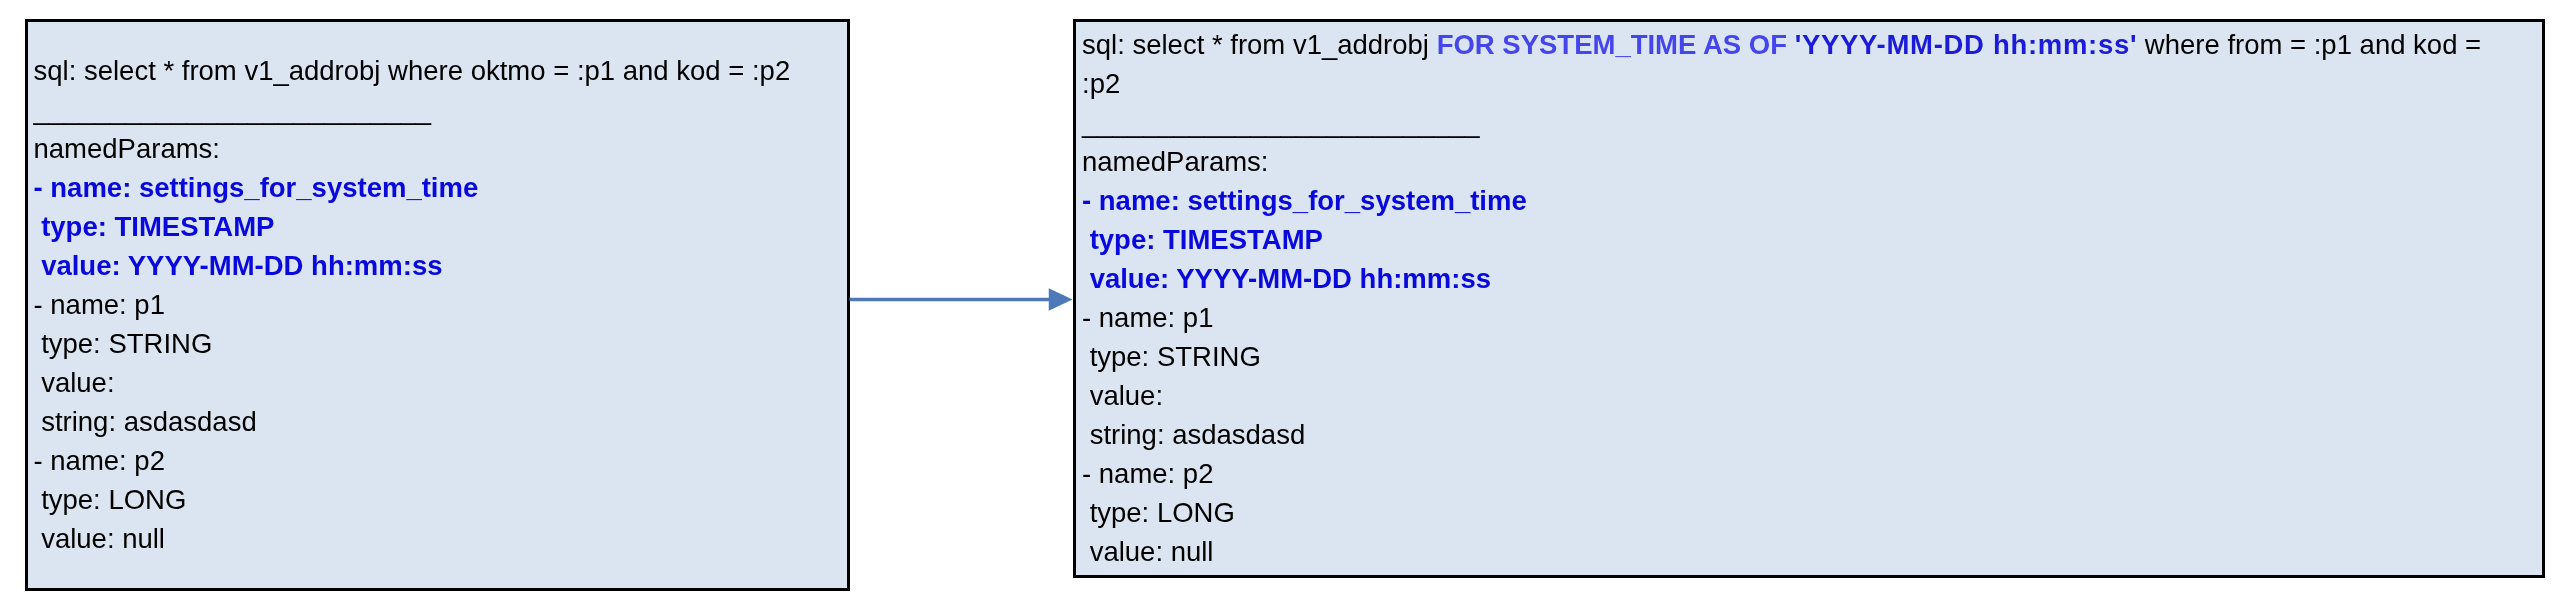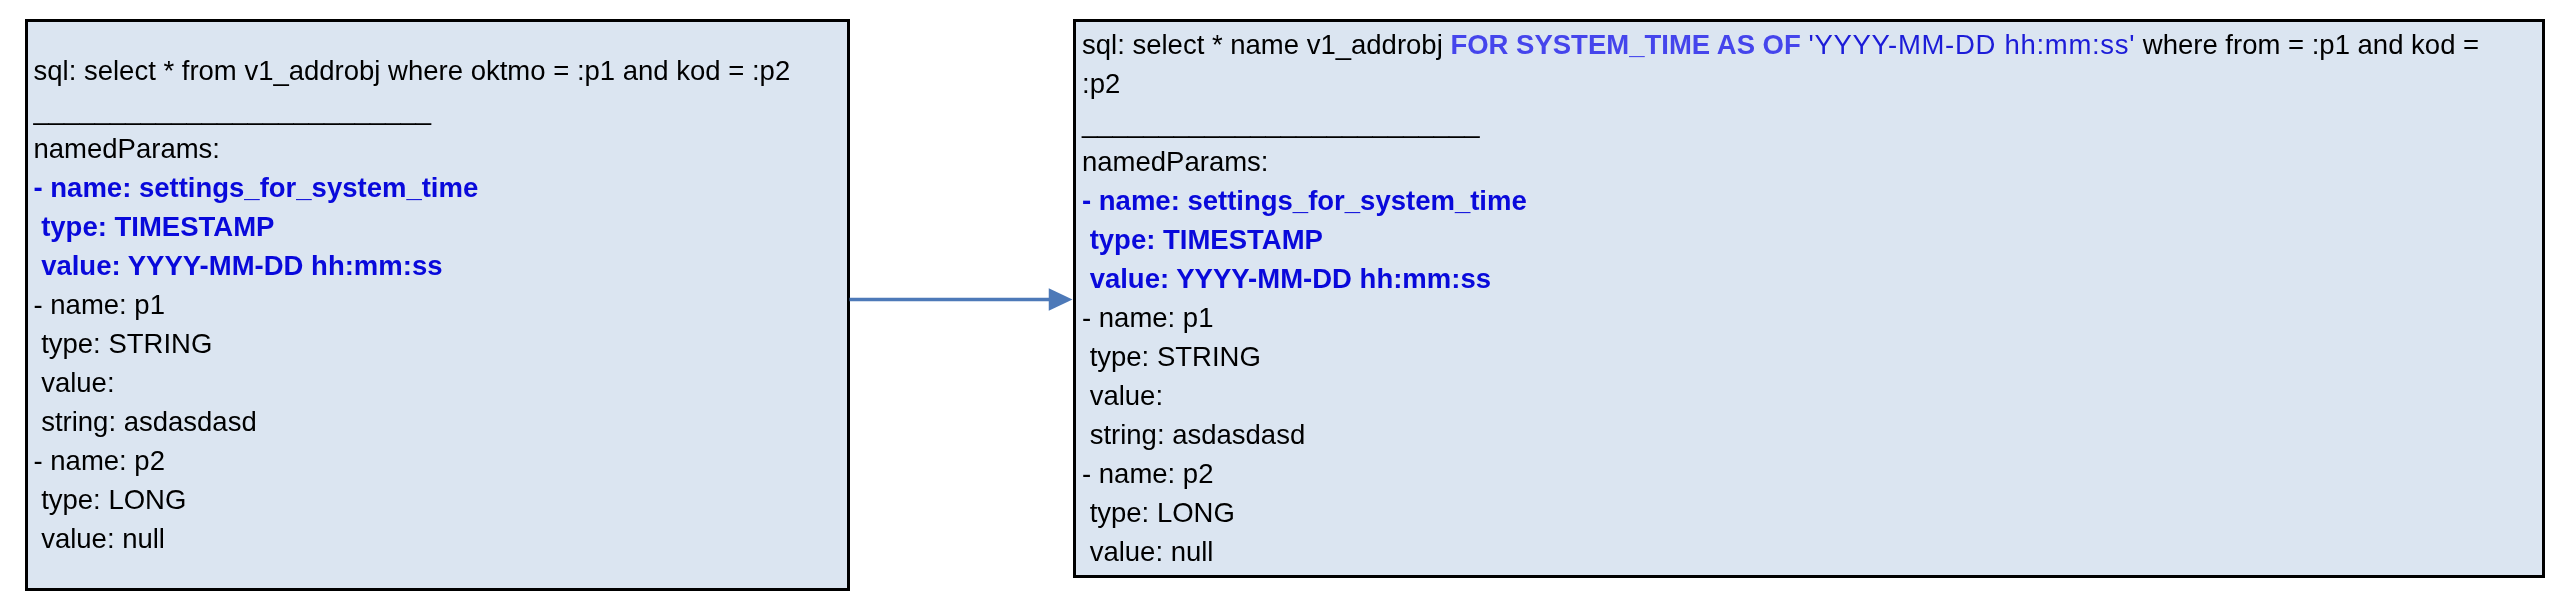--- a/index.html
+++ b/index.html
@@ -33,21 +33,21 @@
     font-size: 27.5px;
     line-height: 39px;
     color: var(--text);
     white-space: pre-wrap;
     overflow: hidden;
   }
   .panel-left  { left: 24.5px;   width: 825px; height: 572px; }
   .panel-right { left: 1073px; width: 1472px; height: 559px; }
   .line { min-height: 39px; }
   .kw { color: var(--keyword-blue); font-weight: 700; }
-  .ts { color: var(--timestamp-blue); font-weight: 400; letter-spacing: 0.7px; margin-top: 34px; }
+  .ts { color: var(--timestamp-blue); font-weight: 700; letter-spacing: 0.7px; margin-top: 34px; }
   .hl { color: var(--param-blue); font-weight: 700; }
   .separator-line { letter-spacing: 0; }
   .arrow-wrap {
     position: absolute;
     left: 848px; top: 286px;
     width: 226px; height: 27px;
   }
 </style>
 </head>
 <body>
@@ -69,21 +69,21 @@
 </div>
 
 <div class="arrow-wrap">
   <svg width="226" height="27" viewBox="0 0 304 36">
     <line x1="2" y1="18" x2="272" y2="18" stroke="var(--arrow)" stroke-width="5"></line>
     <polygon points="270,3 302,18 270,33" fill="var(--arrow)"></polygon>
   </svg>
 </div>
 
 <div class="panel panel-right">
-  <div><span>sql: select * name v1_addrobj </span><span class="kw">FOR SYSTEM_TIME AS OF </span><span class="ts">'YYYY-MM-DD hh:mm:ss'</span><span> where from = :p1 and kod =</span><br><span>:p2</span></div>
+  <div><span>sql: select * from v1_addrobj </span><span class="kw">FOR SYSTEM_TIME AS OF </span><span class="ts">'YYYY-MM-DD hh:mm:ss'</span><span> where from = :p1 and kod =</span><br><span>:p2</span></div>
   <div class="line separator-line">__________________________</div>
   <div class="line">namedParams:</div>
   <div class="line hl">- name: settings_for_system_time</div>
   <div class="line hl"> type: TIMESTAMP</div>
   <div class="line hl"> value: YYYY-MM-DD hh:mm:ss</div>
   <div class="line">- name: p1</div>
   <div class="line"> type: STRING</div>
   <div class="line"> value:</div>
   <div class="line"> string: asdasdasd</div>
   <div class="line">- name: p2</div>

